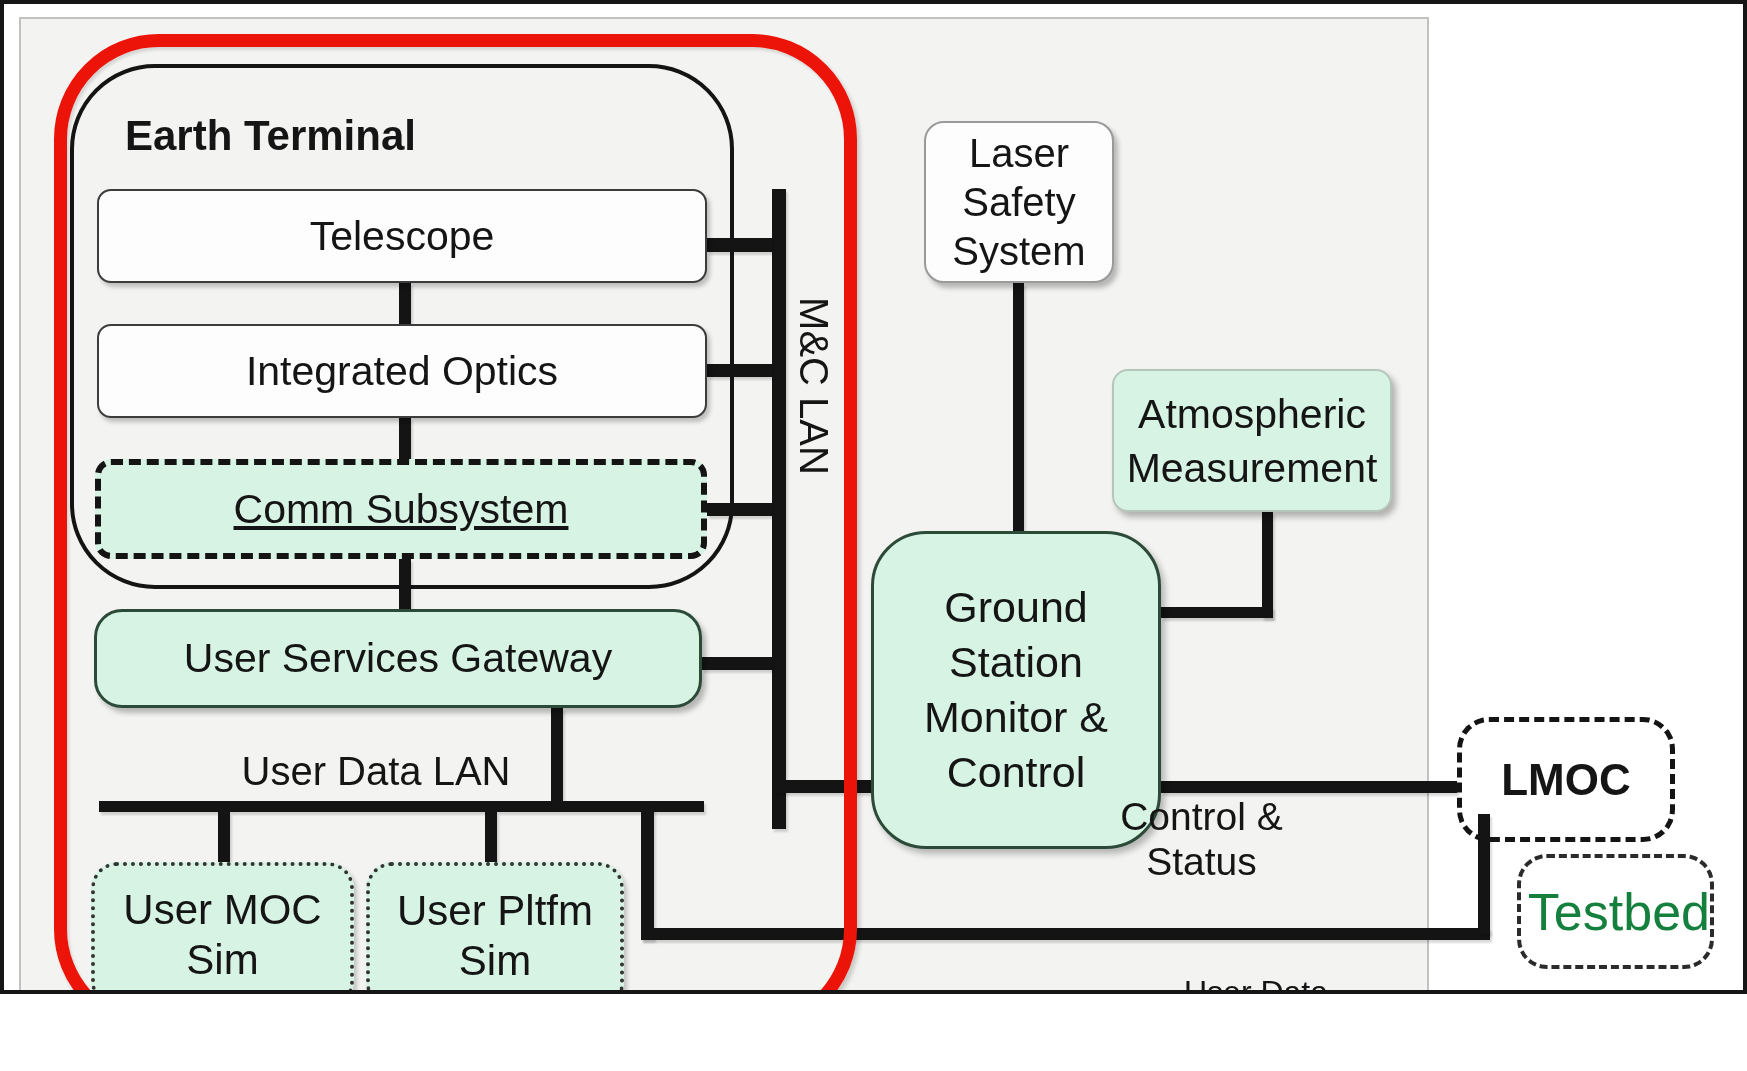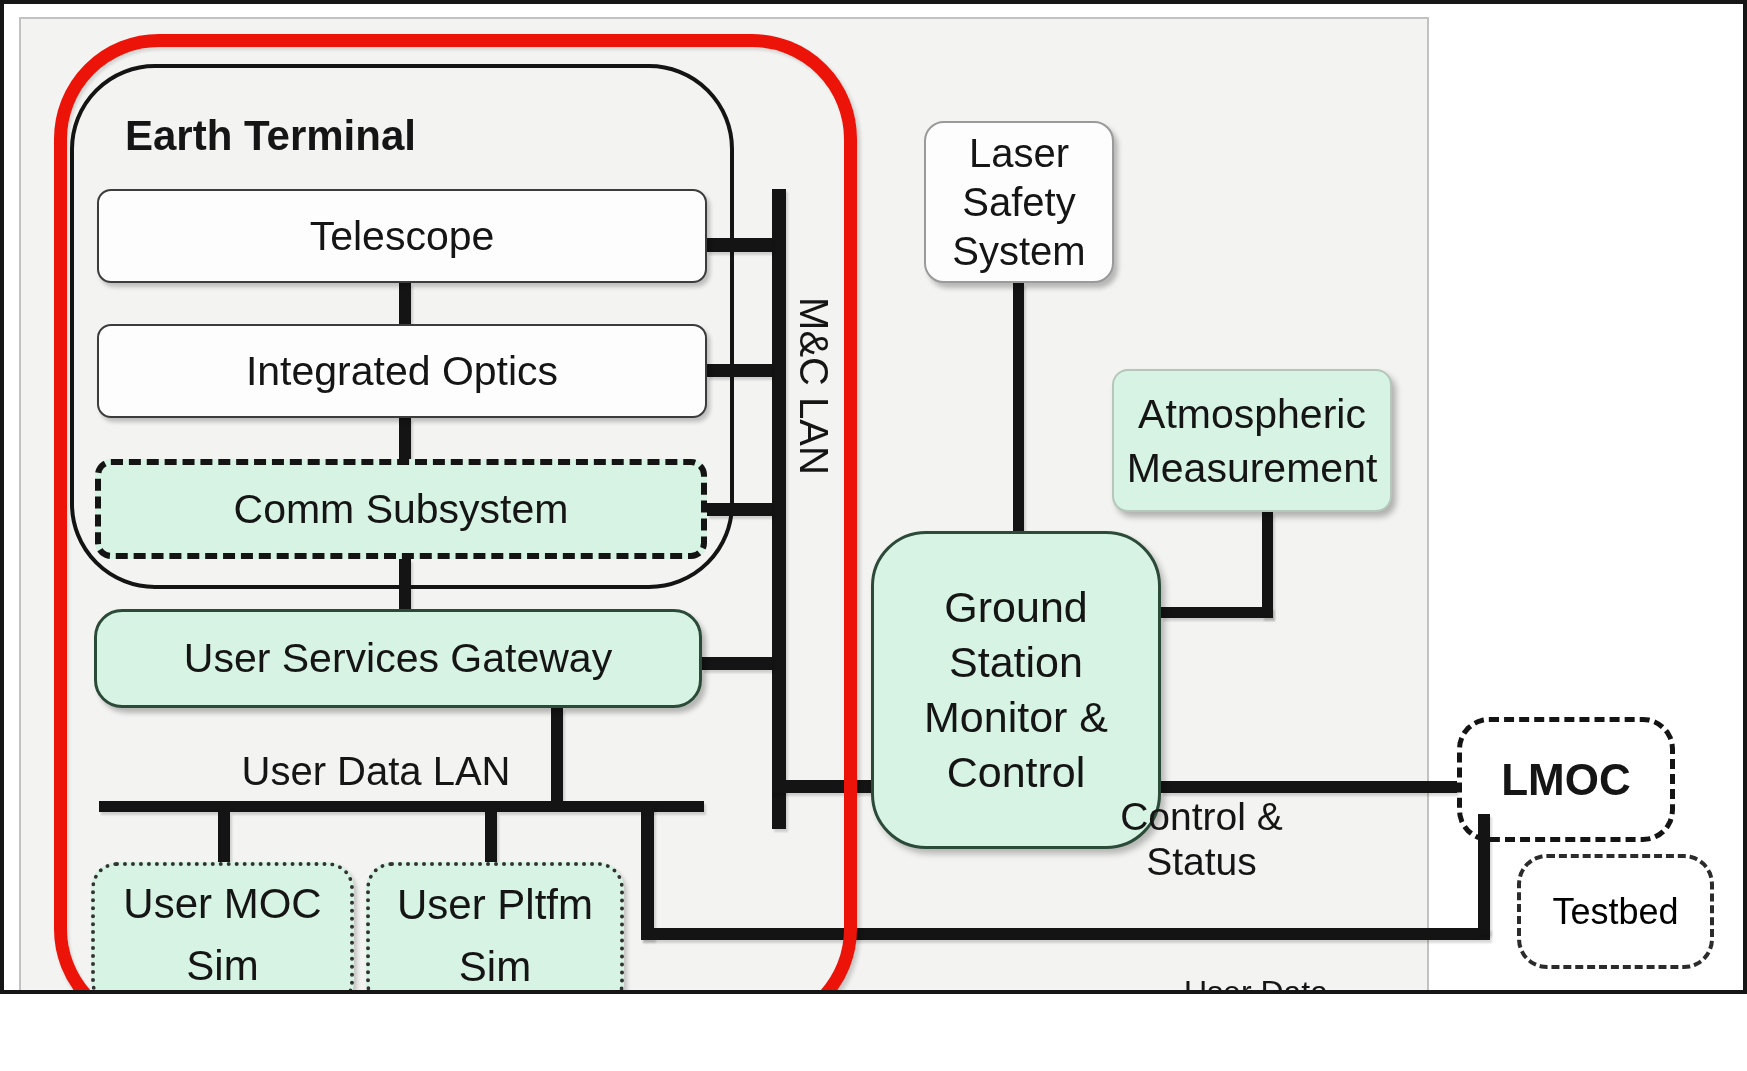--- a/index.html
+++ b/index.html
@@ -27,43 +27,43 @@
     box-shadow:3px 4px 4px rgba(0,0,0,0.18), inset 2px 3px 3px rgba(0,0,0,0.12);
   }
   .et-group{
     position:absolute; left:66px; top:60px; width:664px; height:525px;
     border:4px solid #141414; border-radius:85px; box-sizing:border-box; z-index:5;
   }
   .et-title{left:121px; top:108px; font-size:42px; font-weight:bold; text-align:left;}
   .telescope{left:93px; top:185px; width:610px; height:94px;}
   .int-optics{left:93px; top:320px; width:610px; height:94px;}
   .comm{left:91px; top:455px; width:612px; height:100px;
-    border:6px dashed #141414; border-radius:16px; font-size:41px;}
+    border:6px dashed #141414; border-radius:16px; font-size:41px;text-decoration:underline;}
   .usg{left:90px; top:605px; width:608px; height:99px;
     border:3px solid #2c4a38; border-radius:28px; font-size:41px;
     box-shadow:4px 5px 5px rgba(0,0,0,0.25);}
-  .sim{border:4px dotted #333333; border-radius:26px; font-size:42px; line-height:62px;
+  .sim{border:4px dotted #333333; border-radius:26px; font-size:42px; line-height:50px;
     box-shadow:3px 4px 4px rgba(0,0,0,0.2);}
   .moc-sim{left:87px; top:858px; width:263px; height:146px;}
   .pltfm-sim{left:362px; top:858px; width:258px; height:148px;}
   .lss{left:920px; top:117px; width:190px; height:162px;
     background:#fdfdfd; border:2px solid #9a9a9a; border-radius:20px;
     font-size:40px; line-height:49px; box-shadow:4px 5px 5px rgba(0,0,0,0.25);}
   .atm{left:1108px; top:365px; width:280px; height:143px;
     border:2px solid #b5c6bb; border-radius:16px; font-size:41px; line-height:54px;
     box-shadow:4px 5px 6px rgba(0,0,0,0.28);}
   .gsmc{left:867px; top:527px; width:290px; height:318px;
     border:3px solid #2c4a38; border-radius:55px; font-size:43px; line-height:55px;
     box-shadow:4px 5px 6px rgba(0,0,0,0.25);}
   .lmoc{left:1453px; top:713px; width:218px; height:125px;
     border:5px dashed #141414; border-radius:32px; font-size:44px; font-weight:bold;
     background:transparent;}
   .testbed{left:1513px; top:850px; width:197px; height:115px;
-    border:4px dashed #2b2b2b; border-radius:30px; font-size:36px; color:#000000;
-    background:transparent;}
+    border:4px dashed #2b2b2b; border-radius:30px; font-size:52px; color:#15803d;
+    background:transparent;justify-content:flex-end;}
   .mc-lan-label{
     left:710px; top:361px; width:200px; height:42px; line-height:42px;
     font-size:40px; transform:rotate(90deg); transform-origin:center; white-space:nowrap;
   }
   .udl-label{left:222px; top:745px; width:300px; font-size:40px;}
   .cs-label{left:1105px; top:790px; width:185px; font-size:39px; line-height:45px;}
   .ud-label{left:1152px; top:956px; width:200px; font-size:32px;margin-top:14px;}
 </style>
 </head>
 <body>

